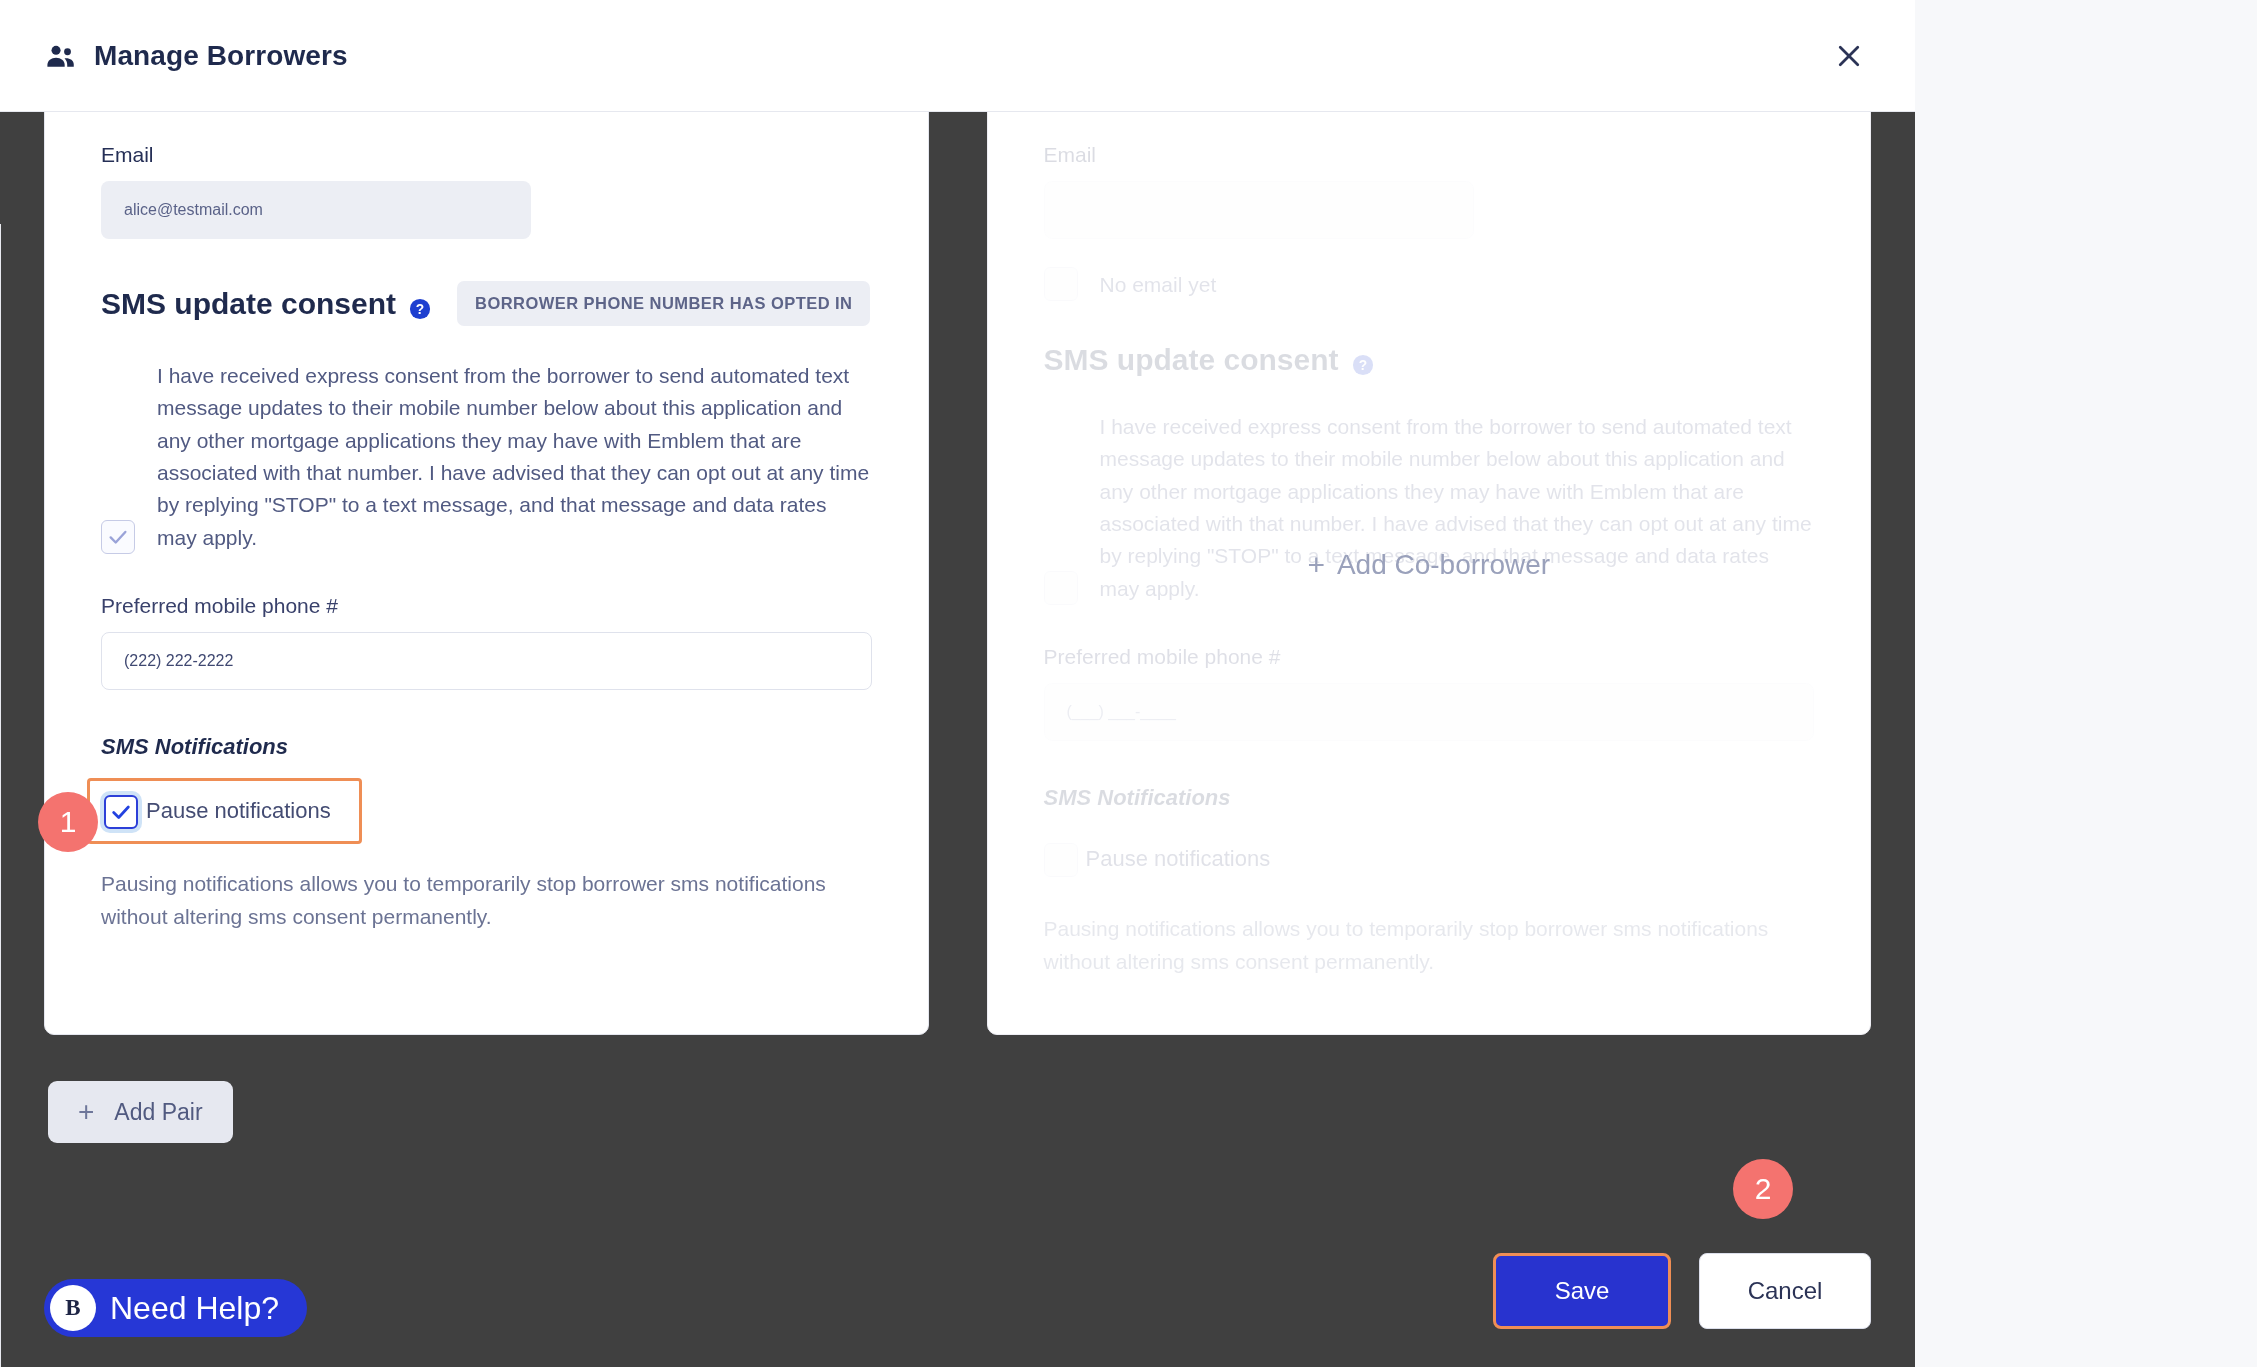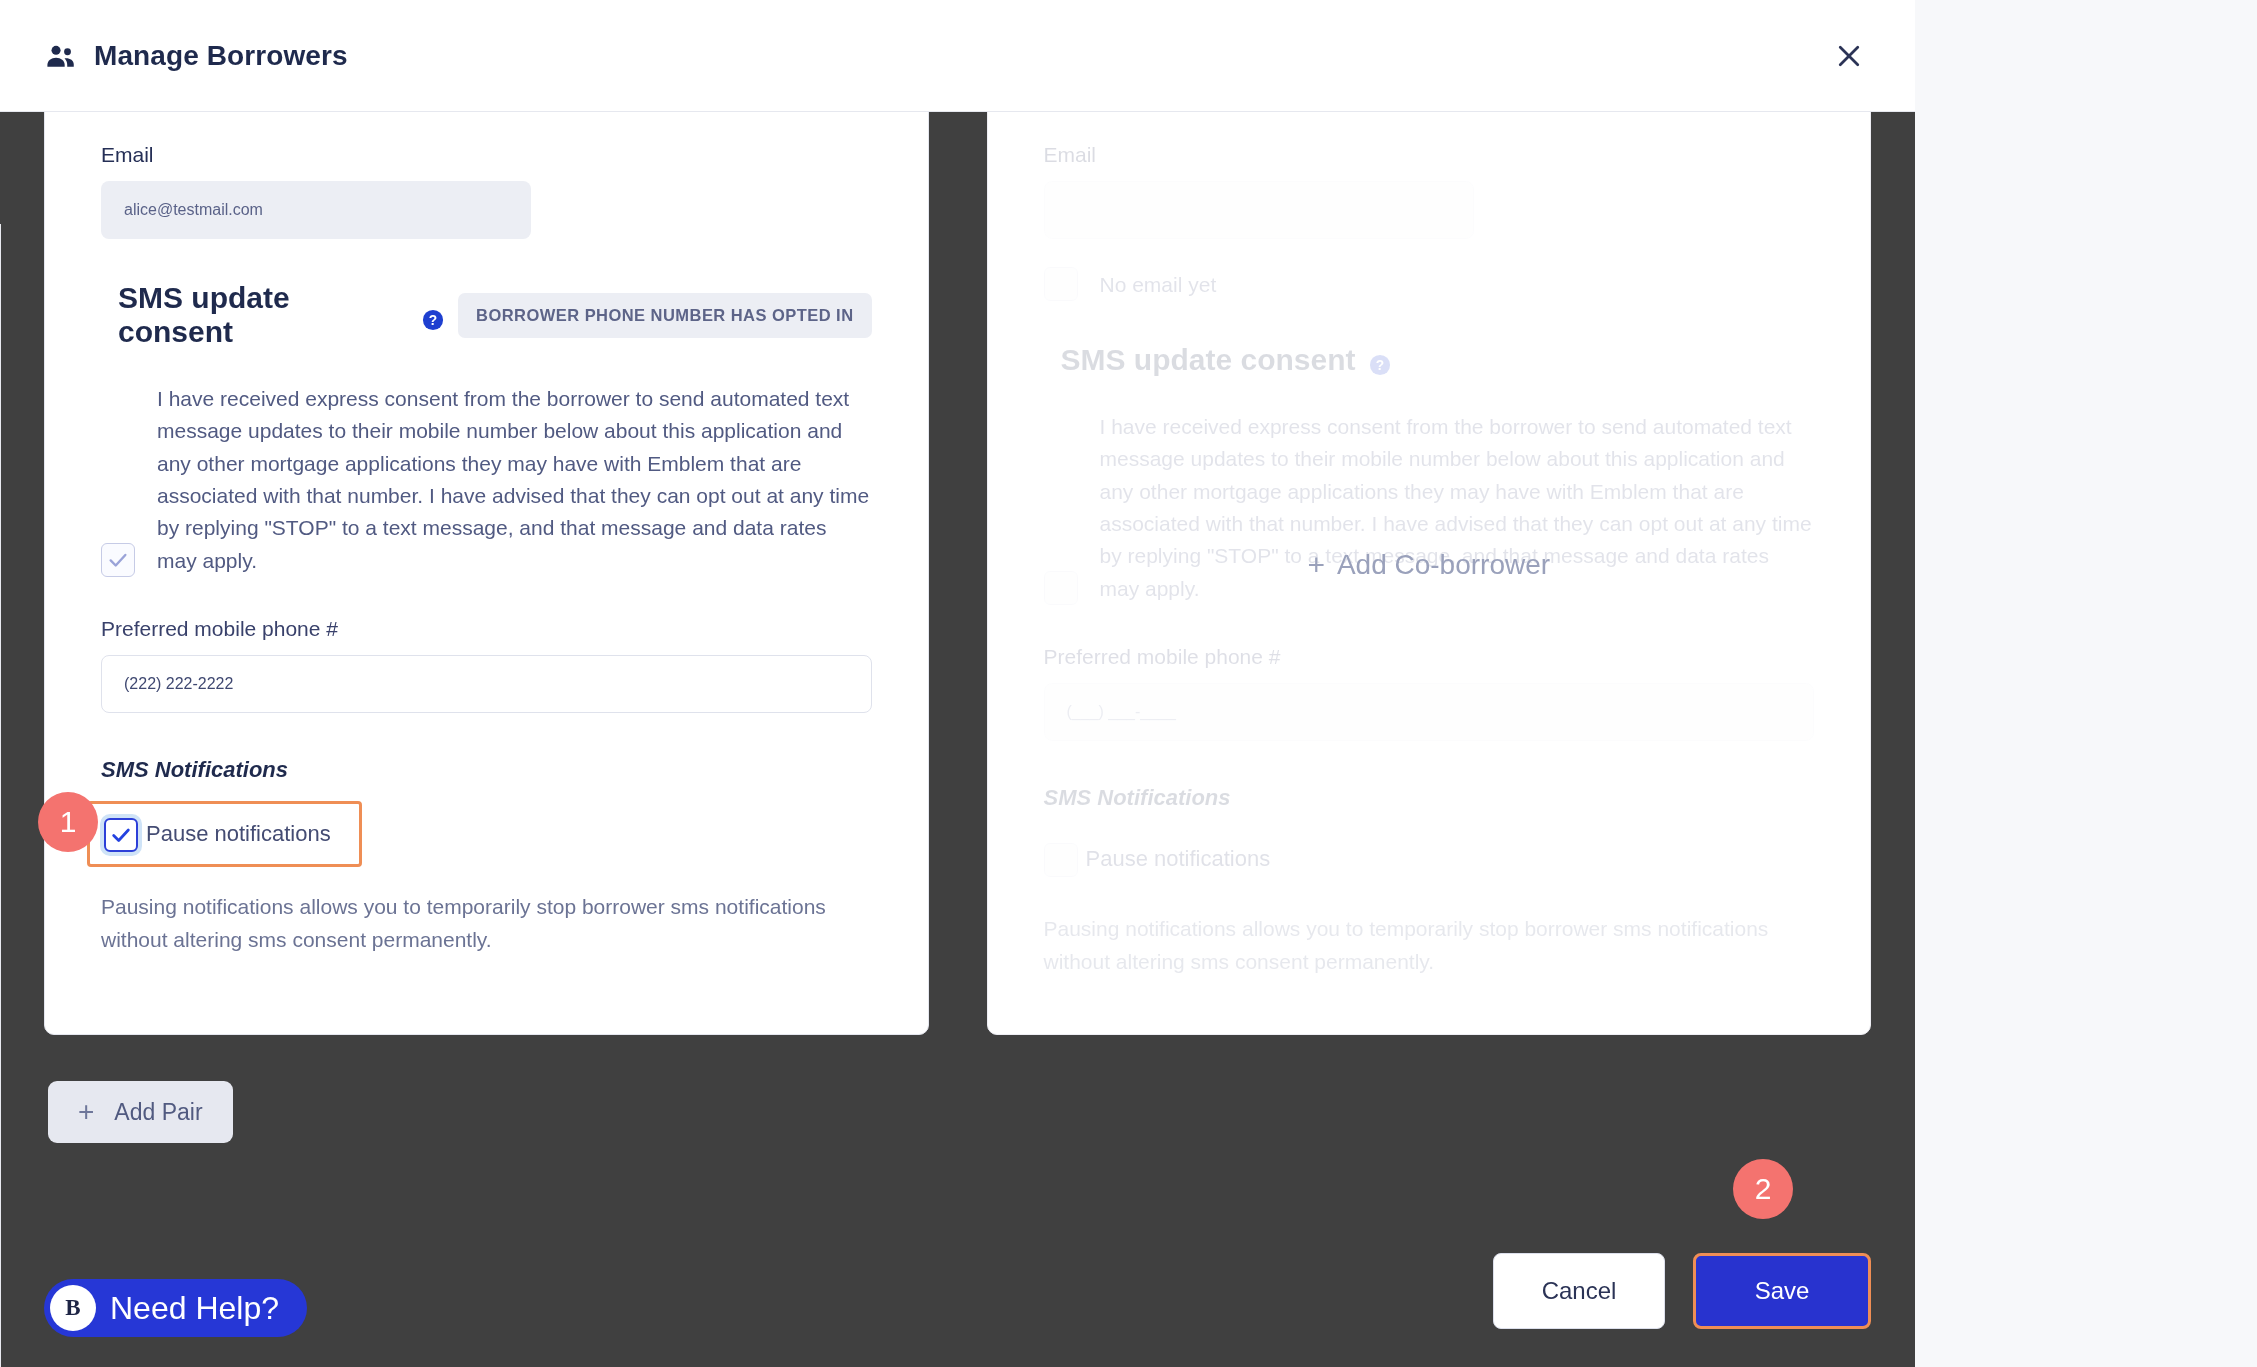--- a/index.html
+++ b/index.html
@@ -93,23 +93,22 @@
     color: #3f4871;
   }
   .text-input.ghost {
     background: #fbfbfd;
     border: 1px solid #eef0f5;
     color: #8d95b5;
   }
 
   .section-head-row {
     display: flex; align-items: center;
-    gap: 14px;
+    gap: 26px;
     margin-top: 42px;
-    margin-left: 17px;
   }
   .section-title {
     font-size: 30px; font-weight: 600; color: #1f2a4d;
     display: flex; align-items: center; gap: 13px;
   }
   .help-icon { width: 22px; height: 22px; display: inline-block; }
 
   .pill {
     background: #eceef4;
     color: #5d6party;
@@ -402,22 +401,22 @@
     </div>
 
     <div class="add-pair-row">
       <button class="add-pair-btn">
         <span class="plus">+</span>
         <span>Add Pair</span>
       </button>
     </div>
 
     <div class="modal-footer">
+      <button class="btn btn-save">Save</button>
       <button class="btn btn-cancel">Cancel</button>
-      <button class="btn btn-save">Save</button>
     </div>
 
     <div class="need-help">
       <span class="nh-avatar">B</span>
       <span class="nh-label">Need Help?</span>
     </div>
 
     <div class="badge" id="badge-1">1</div>
     <div class="badge" id="badge-2">2</div>
   </div>

